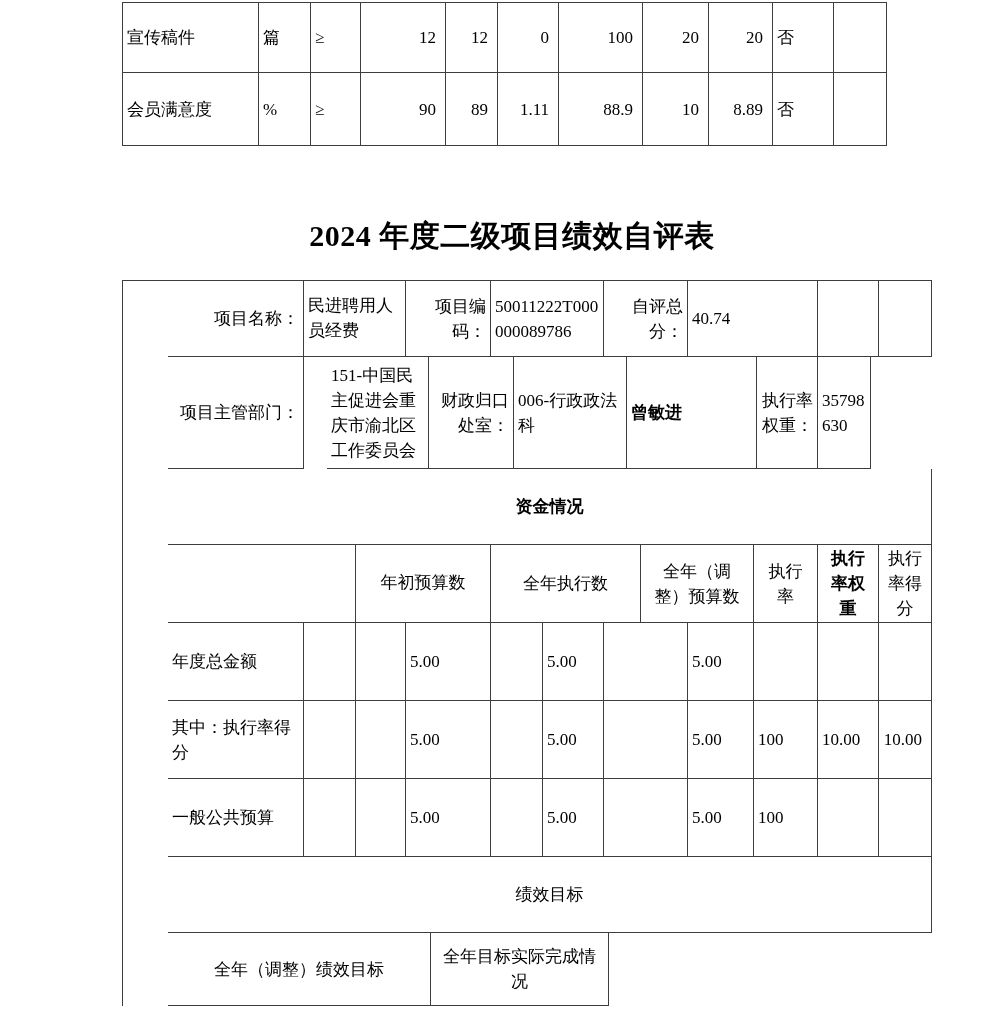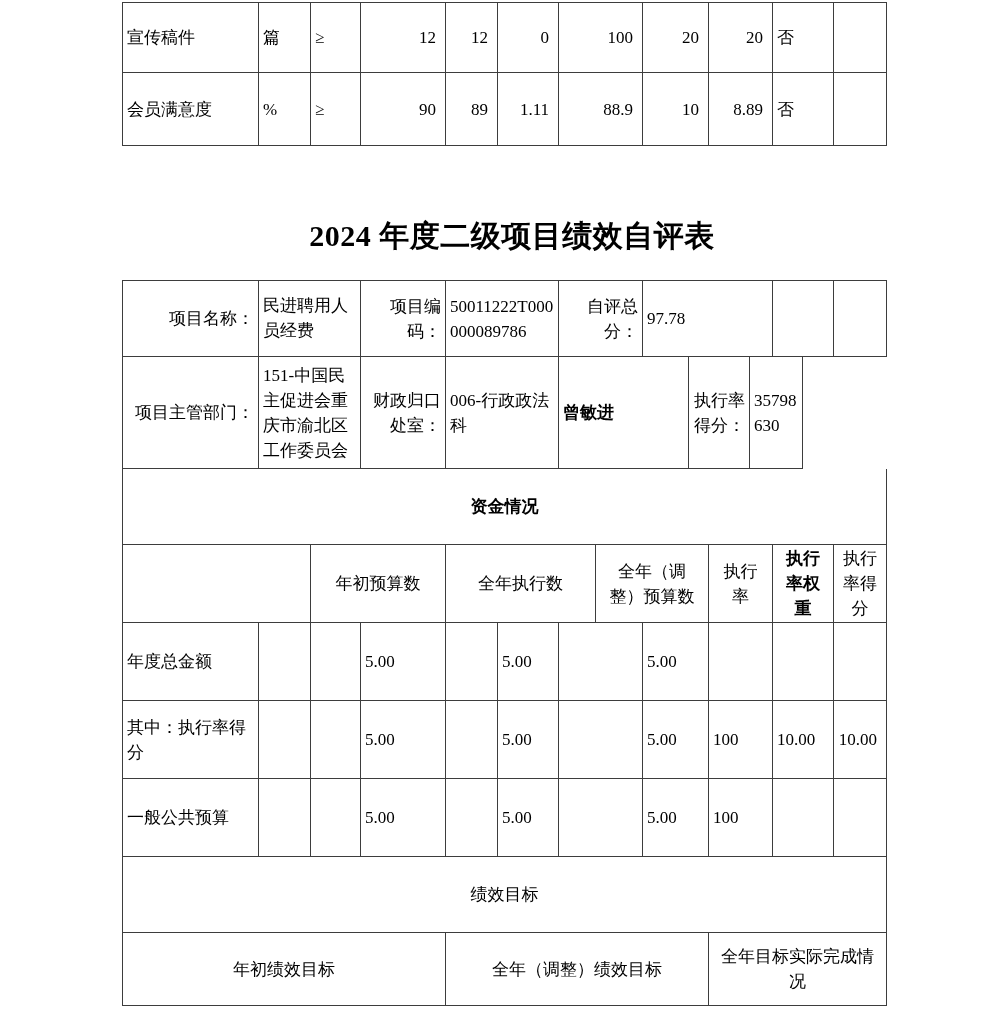--- a/index.html
+++ b/index.html
@@ -61,50 +61,50 @@
       <div class="c nr" style="width:84px;">88.9</div>
       <div class="c nr" style="width:66px;">10</div>
       <div class="c nr" style="width:64px;">8.89</div>
       <div class="c al" style="width:61px;">否</div>
       <div class="c al" style="width:53px;"></div>
     </div>
   </div>
 
   <div class="title">2024 年度二级项目绩效自评表</div>
 
-  <div class="tbl" style="top:280px;left:122px;">
+  <div class="tbl" style="top:280px;left:122px;padding-left:45px;">
 
     <div class="row" style="height:76px;">
       <div class="c ar" style="width:136px;">项目名称：</div>
       <div class="c al" style="width:102px;font-family:Liberation Mono, monospace;">民进聘用人员经费</div>
       <div class="c ar" style="width:85px;">项目编码：</div>
       <div class="c al" style="width:113px;">50011222T000000089786</div>
       <div class="c ar" style="width:84px;">自评总分：</div>
-      <div class="c al" style="width:130px;">97.78</div>
+      <div class="c al" style="width:130px;">40.74</div>
       <div class="c al" style="width:61px;"></div>
       <div class="c al" style="width:53px;"></div>
     </div>
 
     <div class="row" style="height:112px;">
       <div class="c ar" style="width:136px;">项目主管部门：</div>
-      <div class="c al" style="width:102px;">151-中国民主促进会重庆市渝北区工作委员会</div>
+      <div class="c al" style="width:102px;margin-left:23px;">151-中国民主促进会重庆市渝北区工作委员会</div>
       <div class="c ar" style="width:85px;">财政归口处室：</div>
       <div class="c al" style="width:113px;">006-行政政法科</div>
       <div class="c al" style="width:130px;font-weight:bold;">曾敏进</div>
-      <div class="c ar" style="width:61px;">执行率得分：</div>
+      <div class="c ar" style="width:61px;">执行率权重：</div>
       <div class="c al" style="width:53px;">35798630</div>
     </div>
 
     <div class="row" style="height:76px;font-weight:bold;">
       <div class="c ac" style="width:764px;">资金情况</div>
     </div>
 
     <div class="row" style="height:78px;">
       <div class="c ac" style="width:188px;"></div>
-      <div class="c ac" style="width:135px;">年初预算数</div>
+      <div class="c ac" style="width:135px;font-family:Liberation Mono, monospace;">年初预算数</div>
       <div class="c ac" style="width:150px;">全年执行数</div>
       <div class="c ac" style="width:113px;">全年（调整）预算数</div>
       <div class="c ac" style="width:64px;">执行率</div>
       <div class="c ac" style="width:61px;font-weight:bold;">执行率权重</div>
       <div class="c ac" style="width:53px;">执行率得分</div>
     </div>
 
     <div class="row" style="height:78px;">
       <div class="c al" style="width:136px;">年度总金额</div>
       <div class="c al" style="width:52px;"></div>
@@ -145,19 +145,18 @@
       <div class="c al" style="width:64px;">100</div>
       <div class="c al" style="width:61px;"></div>
       <div class="c al" style="width:53px;"></div>
     </div>
 
     <div class="row" style="height:76px;">
       <div class="c ac" style="width:764px;">绩效目标</div>
     </div>
 
     <div class="row" style="height:73px;">
-      <div class="c ac" style="width:323px;">年初绩效目标</div>
       <div class="c ac" style="width:263px;">全年（调整）绩效目标</div>
       <div class="c ac" style="width:178px;">全年目标实际完成情况</div>
     </div>
 
   </div>
 </div>
 
 </body></html>

